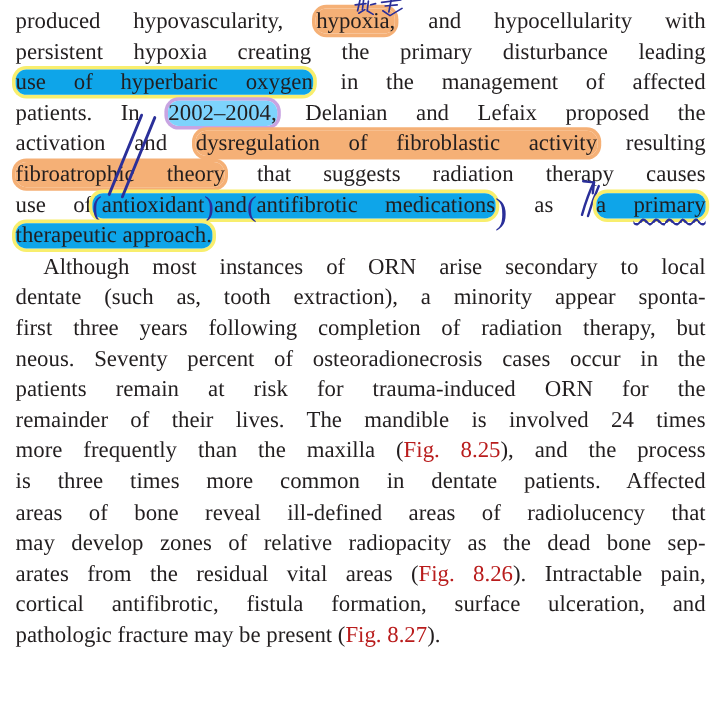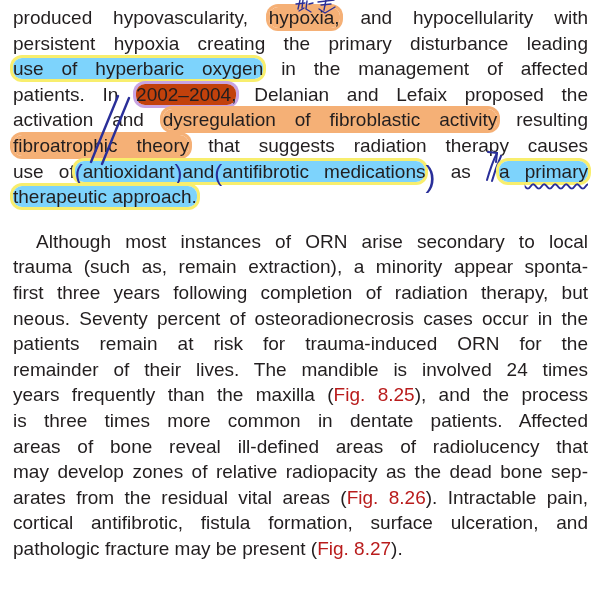--- a/index.html
+++ b/index.html
@@ -1,33 +1,33 @@
 <!DOCTYPE html>
 <html><head>
 <meta charset="utf-8">
 <style>
   html,body{margin:0;padding:0;}
   .canvas{
     position:relative;width:600px;height:600px;
     background:#ffffff;overflow:hidden;
-    font-family:Liberation Sans, sans-serif;
+    font-family:Liberation Serif, serif;
     color:#221e1f;
   }
   .page{position:absolute;left:13px;top:5px;width:575px;}
   .line{
     height:25.6px;line-height:25.6px;font-size:19px;
     text-align:justify;text-align-last:justify;
     white-space:nowrap;
   }
   .line.end{text-align-last:left;}
-  .line.ind{text-indent:23px;margin-top:19px;}
+  .line.ind{text-indent:23px;}
   .hl{border-radius:9px;}
   .hl.o{background:#f5b076;box-shadow:0 0 0 3px #f5b076;}
-  .hl.y{background:#7dd3fc;box-shadow:0 0 0 3px #f8ee6d;}
-  .hl.p{background:#c2410c;box-shadow:0 0 0 3px #c8a4e2;}
+  .hl.y{background:#0ea5e9;box-shadow:0 0 0 3px #f8ee6d;}
+  .hl.p{background:#7dd3fc;box-shadow:0 0 0 3px #c8a4e2;}
   .fig{color:#b91c1c;cursor:pointer;}
   .ink{
     color:#2a2f99;font-size:24px;line-height:1px;
     vertical-align:-3px;letter-spacing:0;
   }
   .ink.big{font-size:30px;vertical-align:-9px;}
   .wavy{
     text-decoration-line:underline;
     text-decoration-style:wavy;
     text-decoration-color:#2a2f99;
@@ -66,31 +66,31 @@
             <path d="M6,13 C8,6 11,-3 15,-12"></path>
             <path d="M11,-15 L2,-16"></path>
             <path d="M11,-15 L10,-6"></path>
           </g>
         </svg><span class="hl y"><span>a </span><span class="wavy">primary</span></span></div>
 
     <div class="line end"><span class="hl y">therapeutic approach.</span></div>
 
     <div class="line ind"><span>Although most instances of ORN arise secondary to local</span></div>
 
-    <div class="line"><span>trauma (such as, remain extraction), a minority appear sponta-</span></div>
+    <div class="line"><span>dentate (such as, tooth extraction), a minority appear sponta-</span></div>
 
     <div class="line"><span>first three years following completion of radiation therapy, but</span></div>
 
     <div class="line"><span>neous. Seventy percent of osteoradionecrosis cases occur in the</span></div>
 
     <div class="line"><span>patients remain at risk for trauma-induced ORN for the</span></div>
 
     <div class="line"><span>remainder of their lives. The mandible is involved 24 times</span></div>
 
-    <div class="line"><span>years frequently than the maxilla (</span><span class="fig">Fig. 8.25</span><span>), and the process</span></div>
+    <div class="line"><span>more frequently than the maxilla (</span><span class="fig">Fig. 8.25</span><span>), and the process</span></div>
 
     <div class="line"><span>is three times more common in dentate patients. Affected</span></div>
 
     <div class="line"><span>areas of bone reveal ill-defined areas of radiolucency that</span></div>
 
     <div class="line"><span>may develop zones of relative radiopacity as the dead bone sep-</span></div>
 
     <div class="line"><span>arates from the residual vital areas (</span><span class="fig">Fig. 8.26</span><span>). Intractable pain,</span></div>
 
     <div class="line"><span>cortical antifibrotic, fistula formation, surface ulceration, and</span></div>

